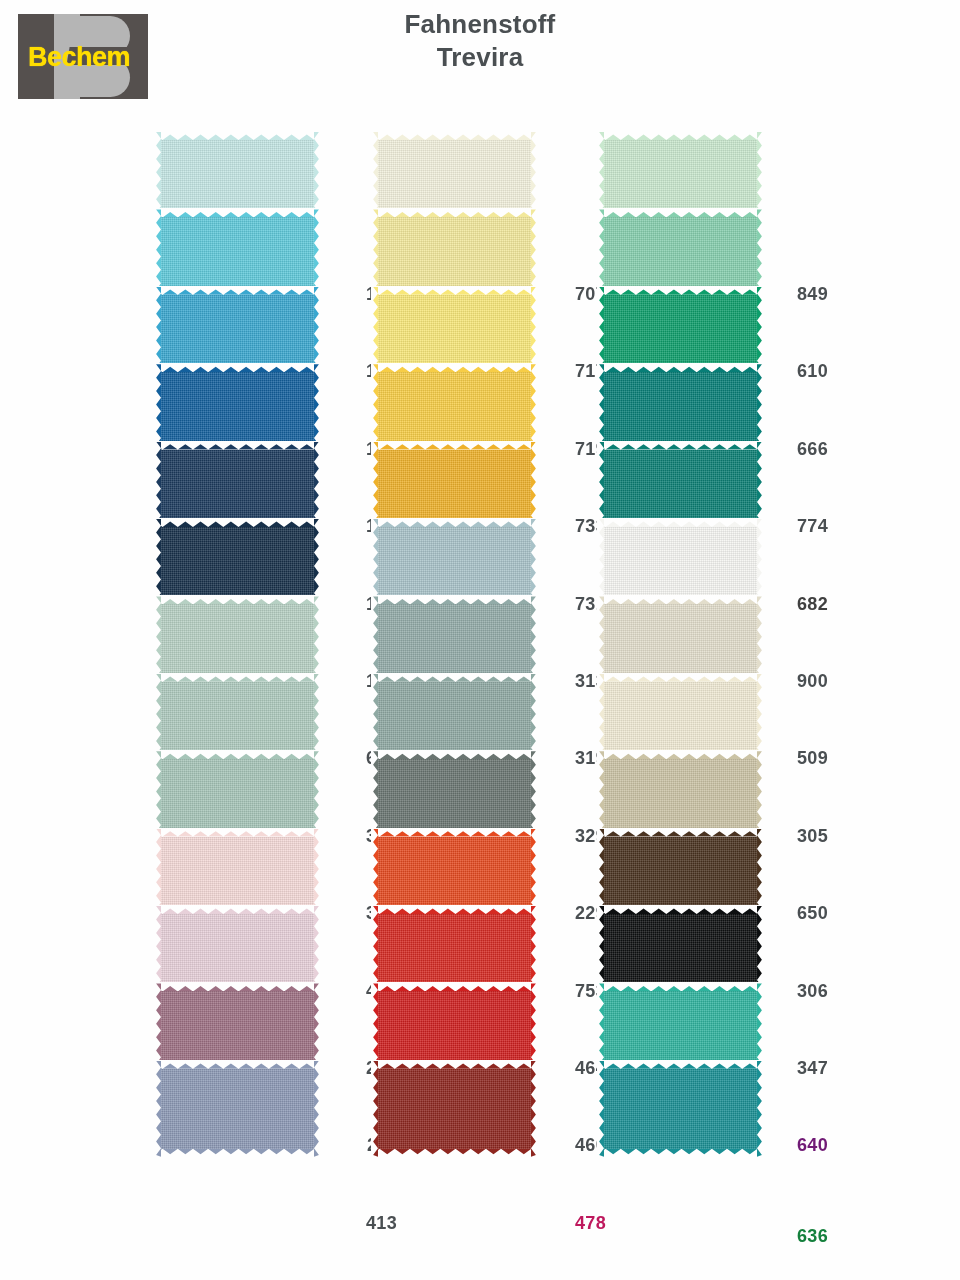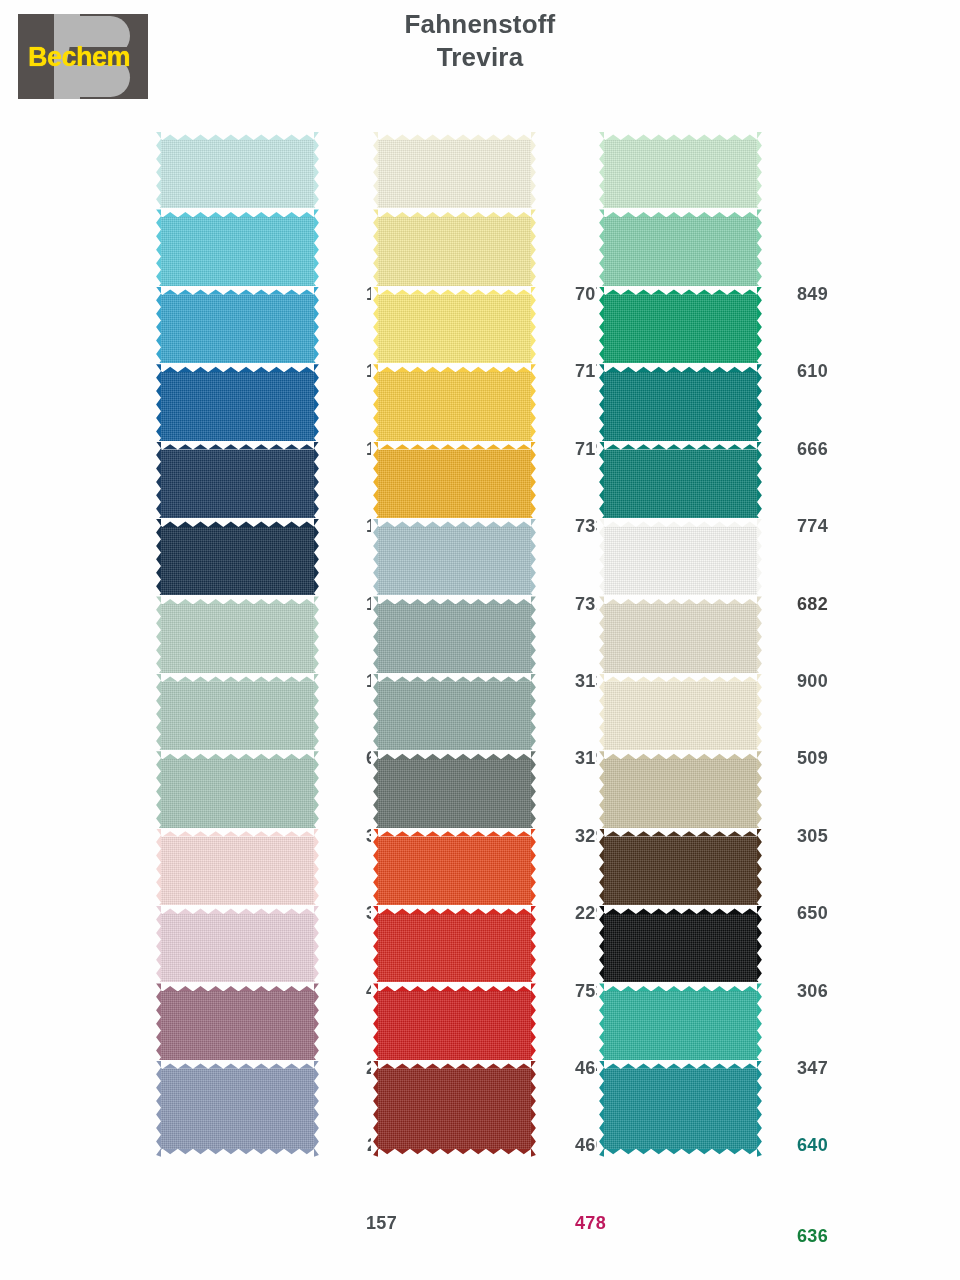--- a/index.html
+++ b/index.html
@@ -324,21 +324,21 @@
         <div class="label" style="top: 306.8px; color: rgb(74, 79, 82);">142</div>
         <div class="label" style="top: 384.2px; color: rgb(74, 79, 82);">156</div>
         <div class="label" style="top: 461.6px; color: rgb(74, 79, 82);">186</div>
         <div class="label" style="top: 539px; color: rgb(74, 79, 82);">178</div>
         <div class="label" style="top: 616.4px; color: rgb(74, 79, 82);">602</div>
         <div class="label" style="top: 693.8px; color: rgb(74, 79, 82);">321</div>
         <div class="label" style="top: 771.2px; color: rgb(74, 79, 82);">317</div>
         <div class="label" style="top: 848.6px; color: rgb(74, 79, 82);">402</div>
         <div class="label" style="top: 926px; color: rgb(74, 79, 82);">207</div>
         <div class="label" style="top: 1003.4px; color: rgb(74, 79, 82);">211</div>
-        <div class="label" style="top: 1080.8px; color: rgb(74, 79, 82);">157</div>
+        <div class="label" style="top: 1080.8px; color: rgb(74, 79, 82);">413</div>
       </div>
       <div class="swatch-col c1">
         <div class="stack">
           <div class="swatch" title="707" style="top: 0px; z-index: 1; --sw: #f2f0dc;">
             <div class="cloth" style="background-color: rgb(242, 240, 220);"></div>
             <div class="zig-top"></div>
             <div class="zig-bot"></div>
             <div class="edge-l"></div>
             <div class="edge-r"></div>
           </div>
@@ -539,18 +539,18 @@
         <div class="label" style="top: 229.4px; color: rgb(74, 79, 82);">610</div>
         <div class="label" style="top: 306.8px; color: rgb(74, 79, 82);">666</div>
         <div class="label" style="top: 384.2px; color: rgb(74, 79, 82);">774</div>
         <div class="label" style="top: 461.6px; color: #404040;">682</div>
         <div class="label" style="top: 539px; color: rgb(74, 79, 82);">900</div>
         <div class="label" style="top: 616.4px; color: rgb(74, 79, 82);">509</div>
         <div class="label" style="top: 693.8px; color: rgb(74, 79, 82);">305</div>
         <div class="label" style="top: 771.2px; color: rgb(74, 79, 82);">650</div>
         <div class="label" style="top: 848.6px; color: rgb(74, 79, 82);">306</div>
         <div class="label" style="top: 926px; color: rgb(74, 79, 82);">347</div>
-        <div class="label" style="top: 1003.4px; color: #0f766e;">640</div>
+        <div class="label" style="top: 1003.4px; color: #701a75;">640</div>
         <div class="label" style="top: 1094px; color: #15803d;">636</div>
       </div>
     </div>
 
 </div>
 
 </body></html>

